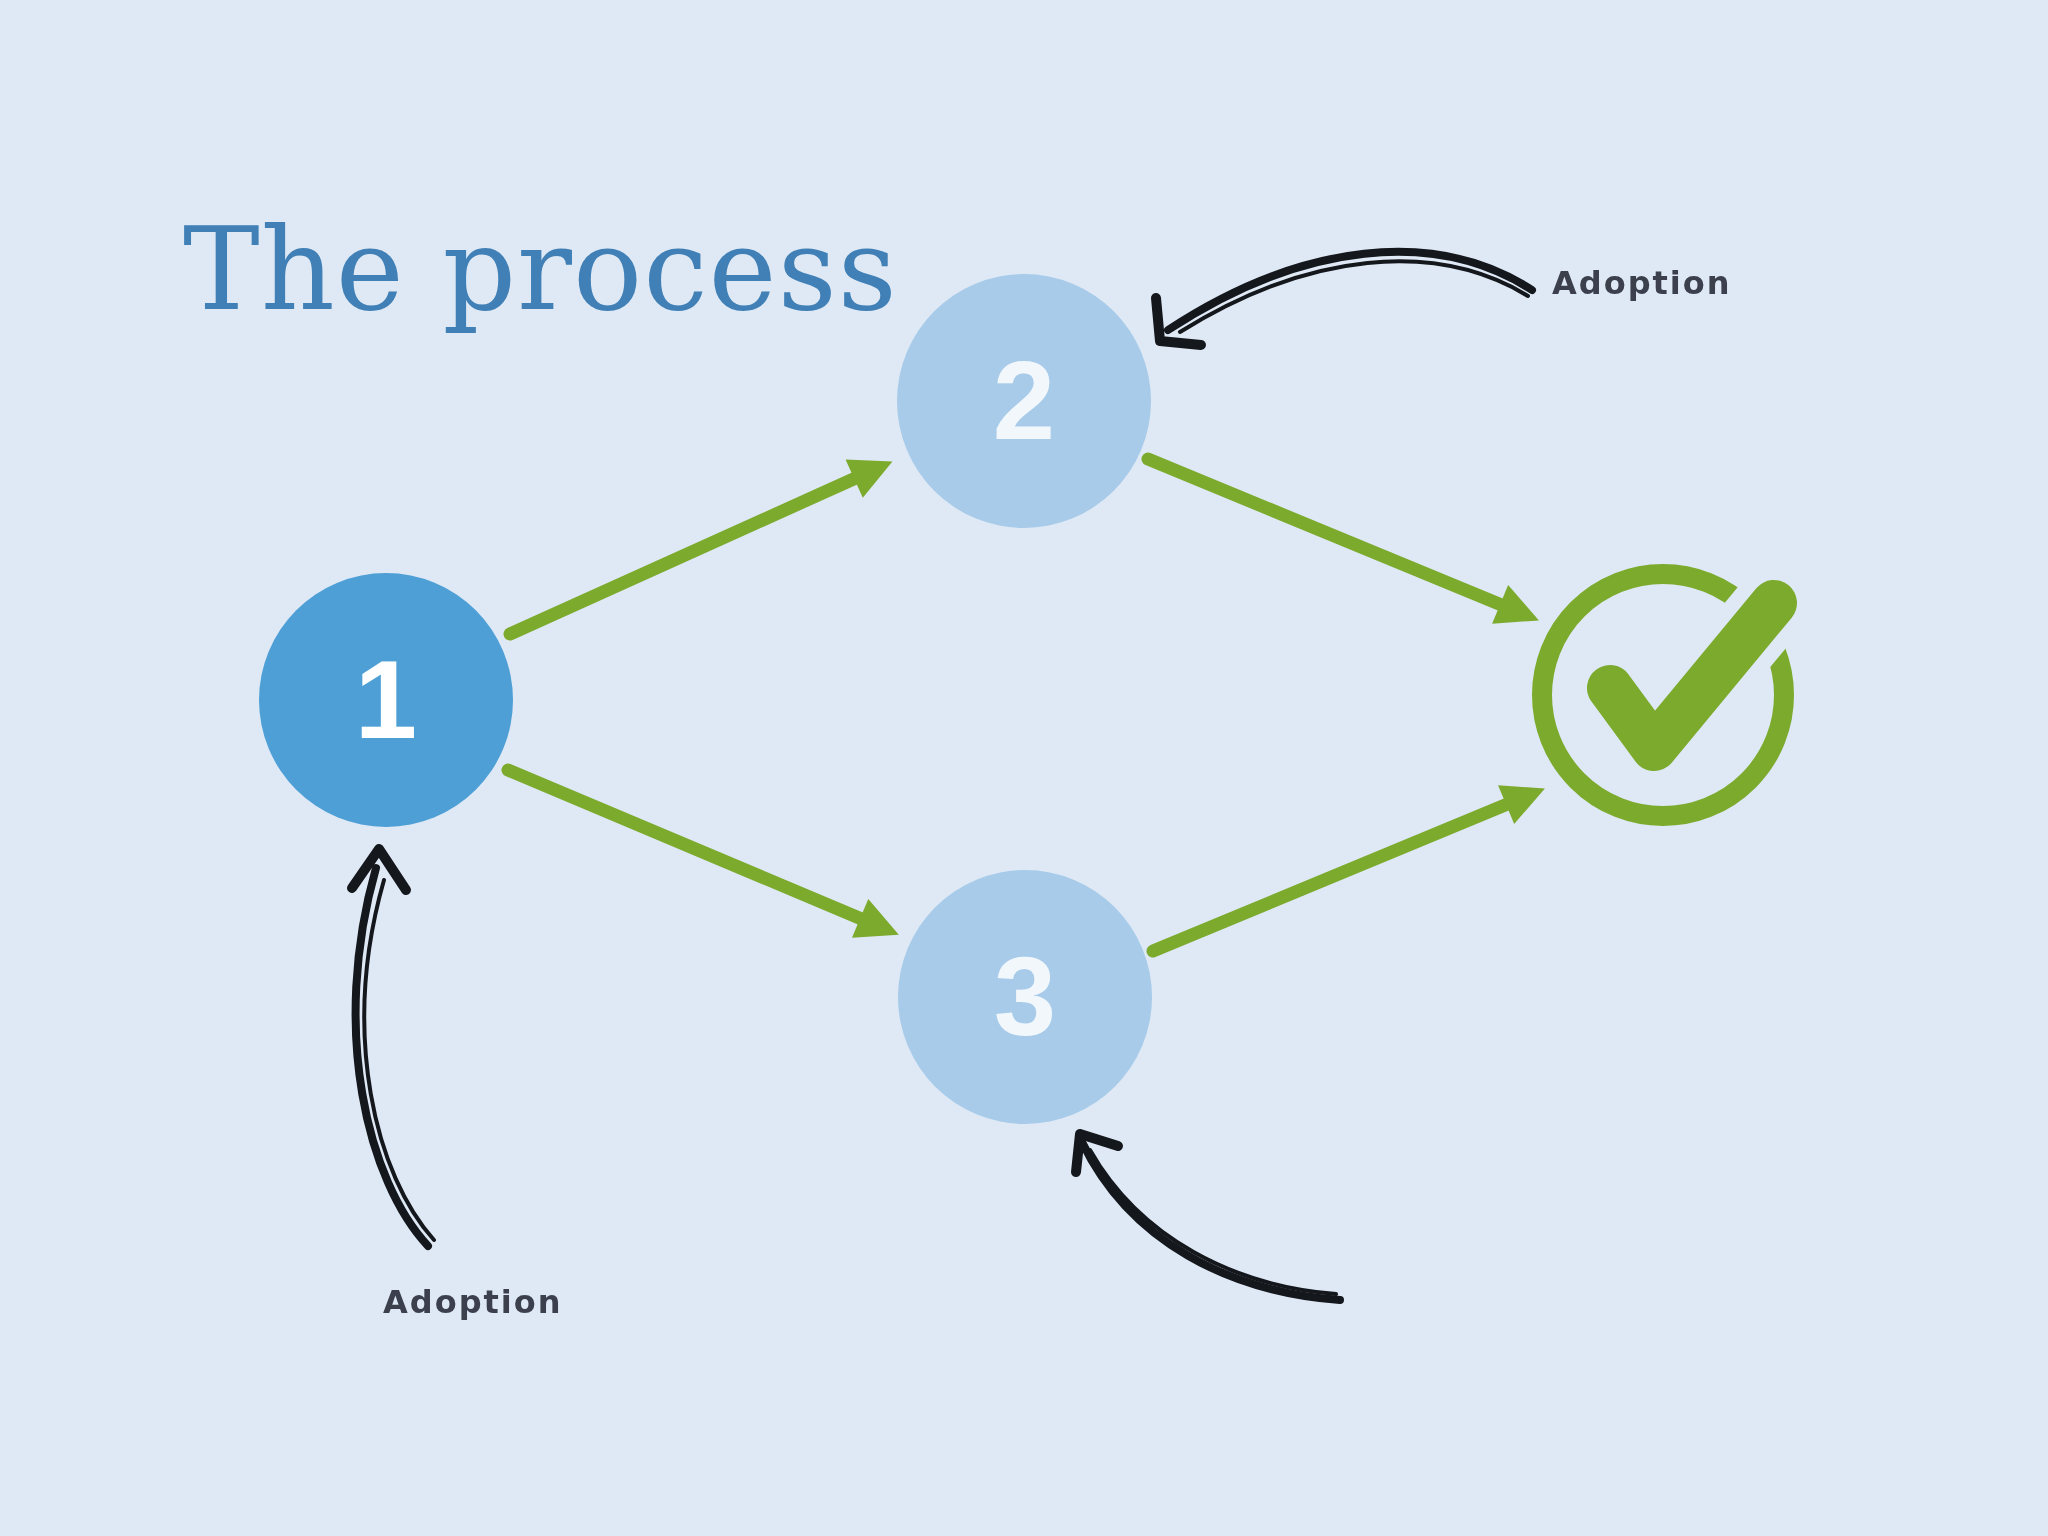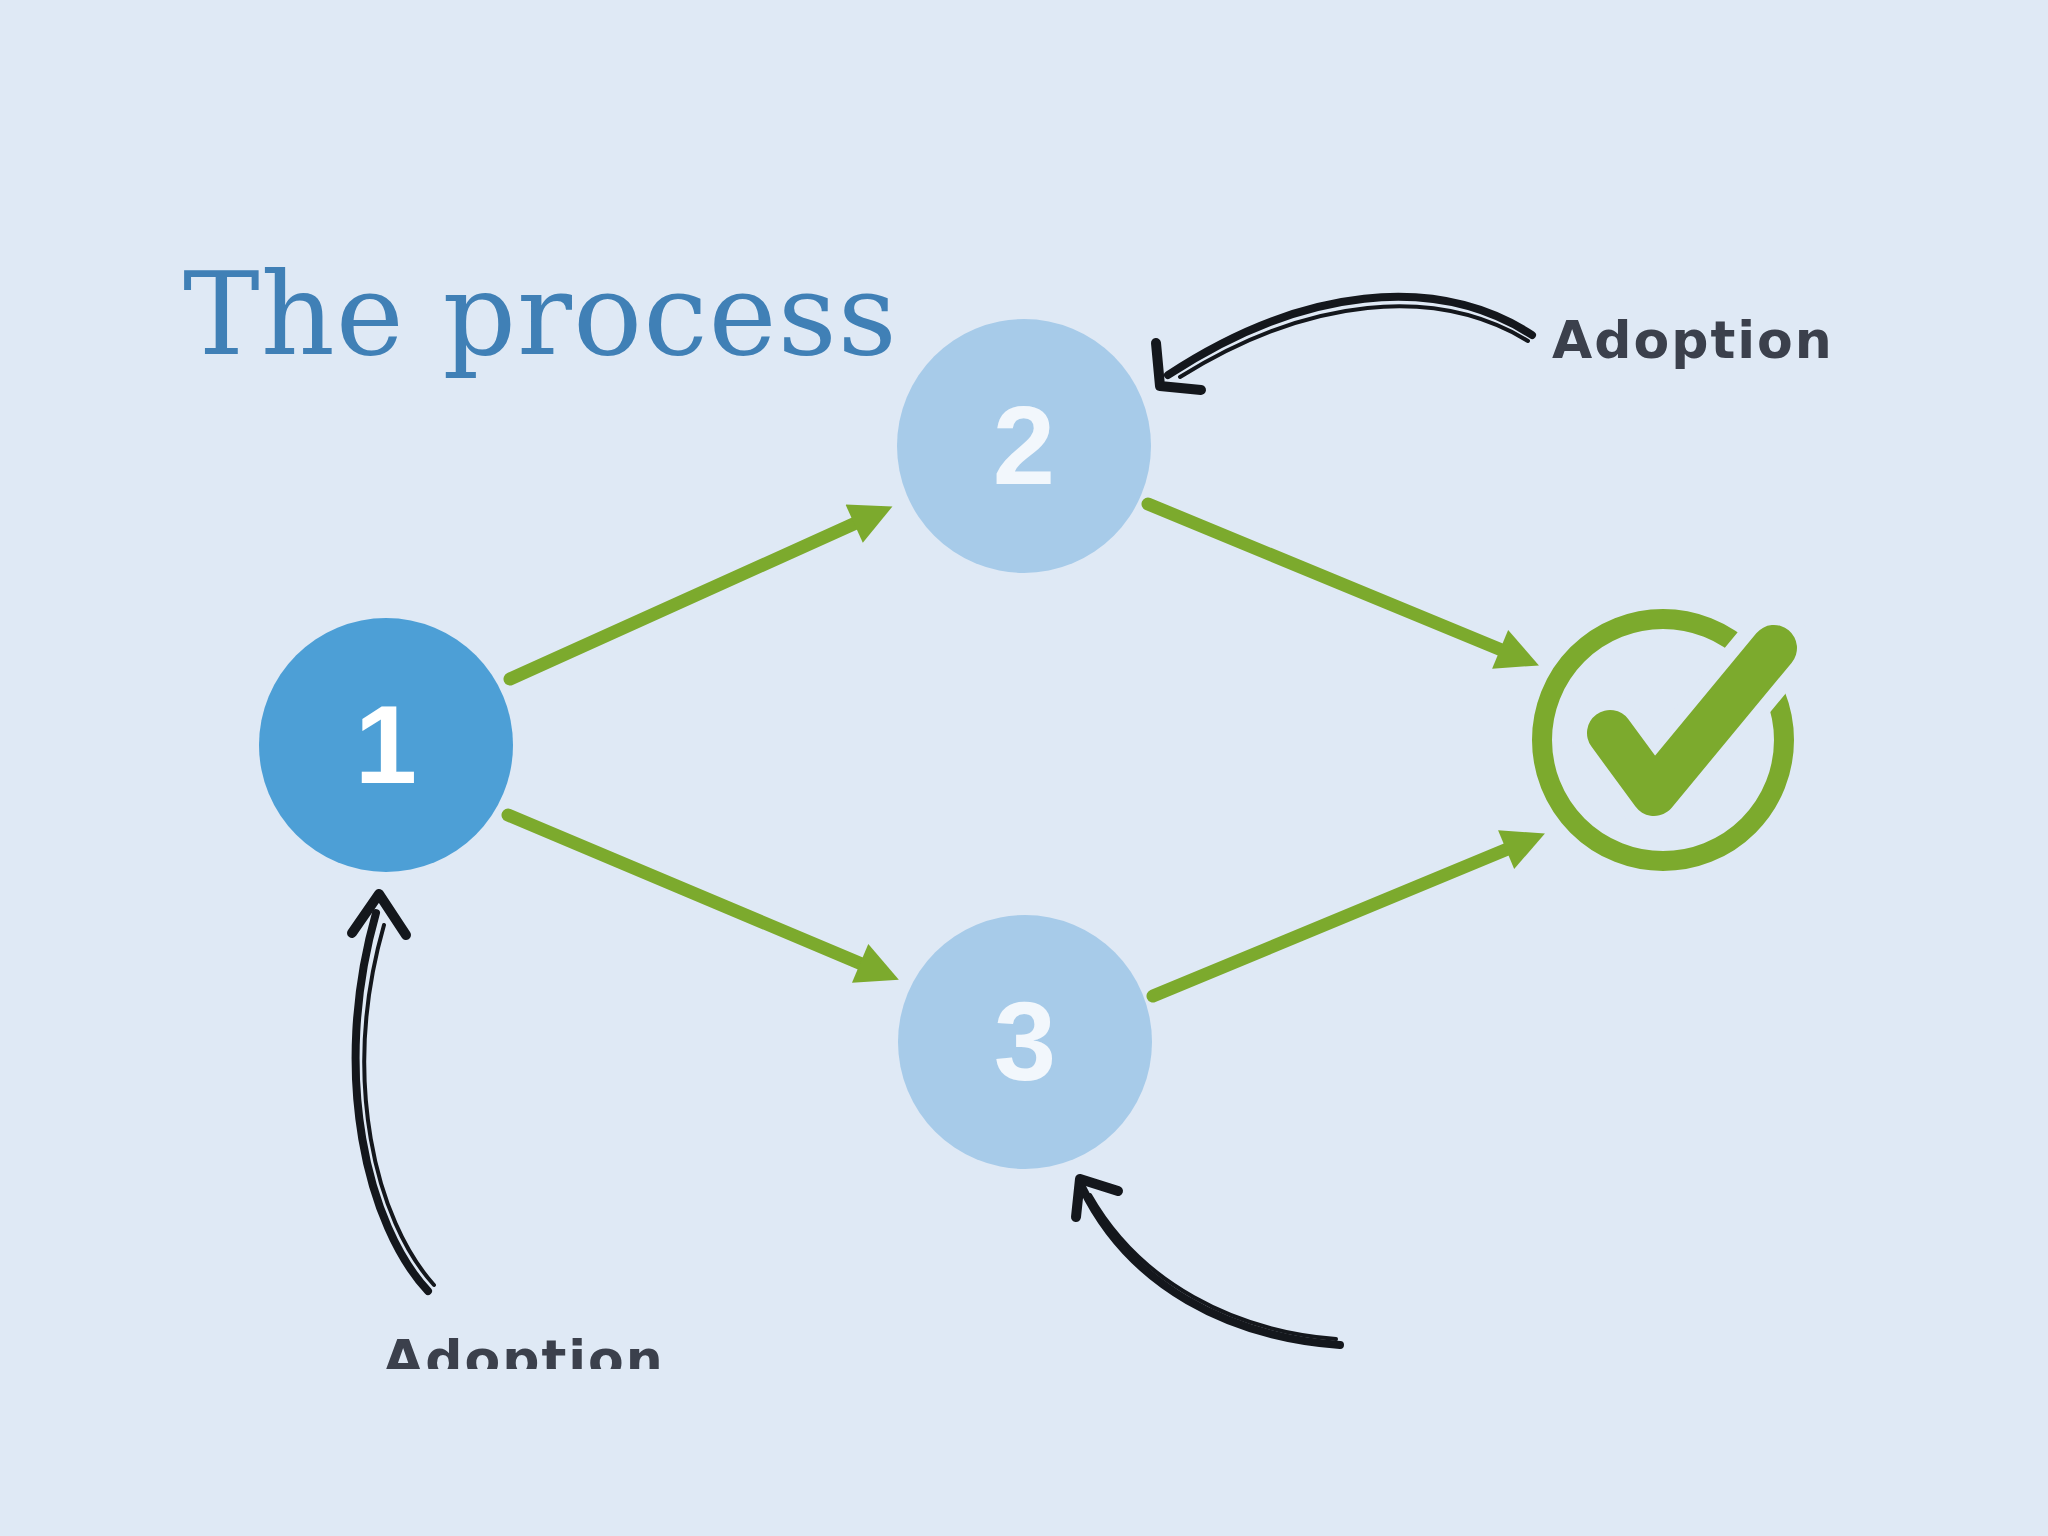--- a/index.html
+++ b/index.html
@@ -3,21 +3,21 @@
 <meta charset="utf-8">
 <style>
   :root{
     --bg:#dfe9f5; --title:#4080b6; --node1:#4d9fd6; --node2:#a7cbe9;
     --num1:#ffffff; --num2:#f2f7fc; --green:#7caa2d; --ink:#14171c; --label:#3b404c;
   }
   html,body{margin:0;padding:0;}
   body{background:var(--bg);}
   .stage{
     position:relative;width:2048px;height:1324px;background:var(--bg);
-    overflow:hidden;font-family:"Liberation Sans",sans-serif;margin-top:45px;
+    overflow:hidden;font-family:"Liberation Sans",sans-serif;
   }
   .overlay{position:absolute;left:0;top:0;width:2048px;height:1536px;}
   .title{
     position:absolute;left:183px;top:206px;margin:0;
     font-family:"DejaVu Serif",serif;font-weight:400;
     font-size:115px;line-height:1.1;letter-spacing:1px;color:var(--title);
     white-space:nowrap;
   }
   .node{
     position:absolute;border-radius:50%;
@@ -28,21 +28,21 @@
     font-weight:bold;font-size:112px;line-height:1;
   }
   .node-1{left:259px;top:573px;width:254px;height:254px;background:var(--node1);}
   .node-1 span{color:var(--num1);}
   .node-2{left:897px;top:274px;width:254px;height:254px;background:var(--node2);}
   .node-3{left:898px;top:870px;width:254px;height:254px;background:var(--node2);}
   .node-2 span,.node-3 span{color:var(--num2);}
   .hand-label{
     position:absolute;color:var(--label);
     font-family:"DejaVu Sans",sans-serif;font-weight:bold;
-    font-size:52px;line-height:1.2;letter-spacing:2px;white-space:nowrap;
+    font-size:32px;line-height:1.2;letter-spacing:2px;white-space:nowrap;
   }
   .label-inception{left:383px;top:1283px;}
   .label-adoption{left:1552px;top:264px;}
   .label-conversion{left:1362px;top:1274px;}
   .garrow{stroke:var(--green);stroke-width:13;stroke-linecap:round;}
   .greenfill{fill:var(--green);}
   .ring{fill:none;stroke:var(--green);stroke-width:20;}
   .halo{fill:none;stroke:var(--bg);stroke-width:76;stroke-linecap:round;stroke-linejoin:round;}
   .check{fill:none;stroke:var(--green);stroke-width:46;stroke-linecap:round;stroke-linejoin:round;}
   .sketch{fill:none;stroke:var(--ink);stroke-width:8;stroke-linecap:round;}

